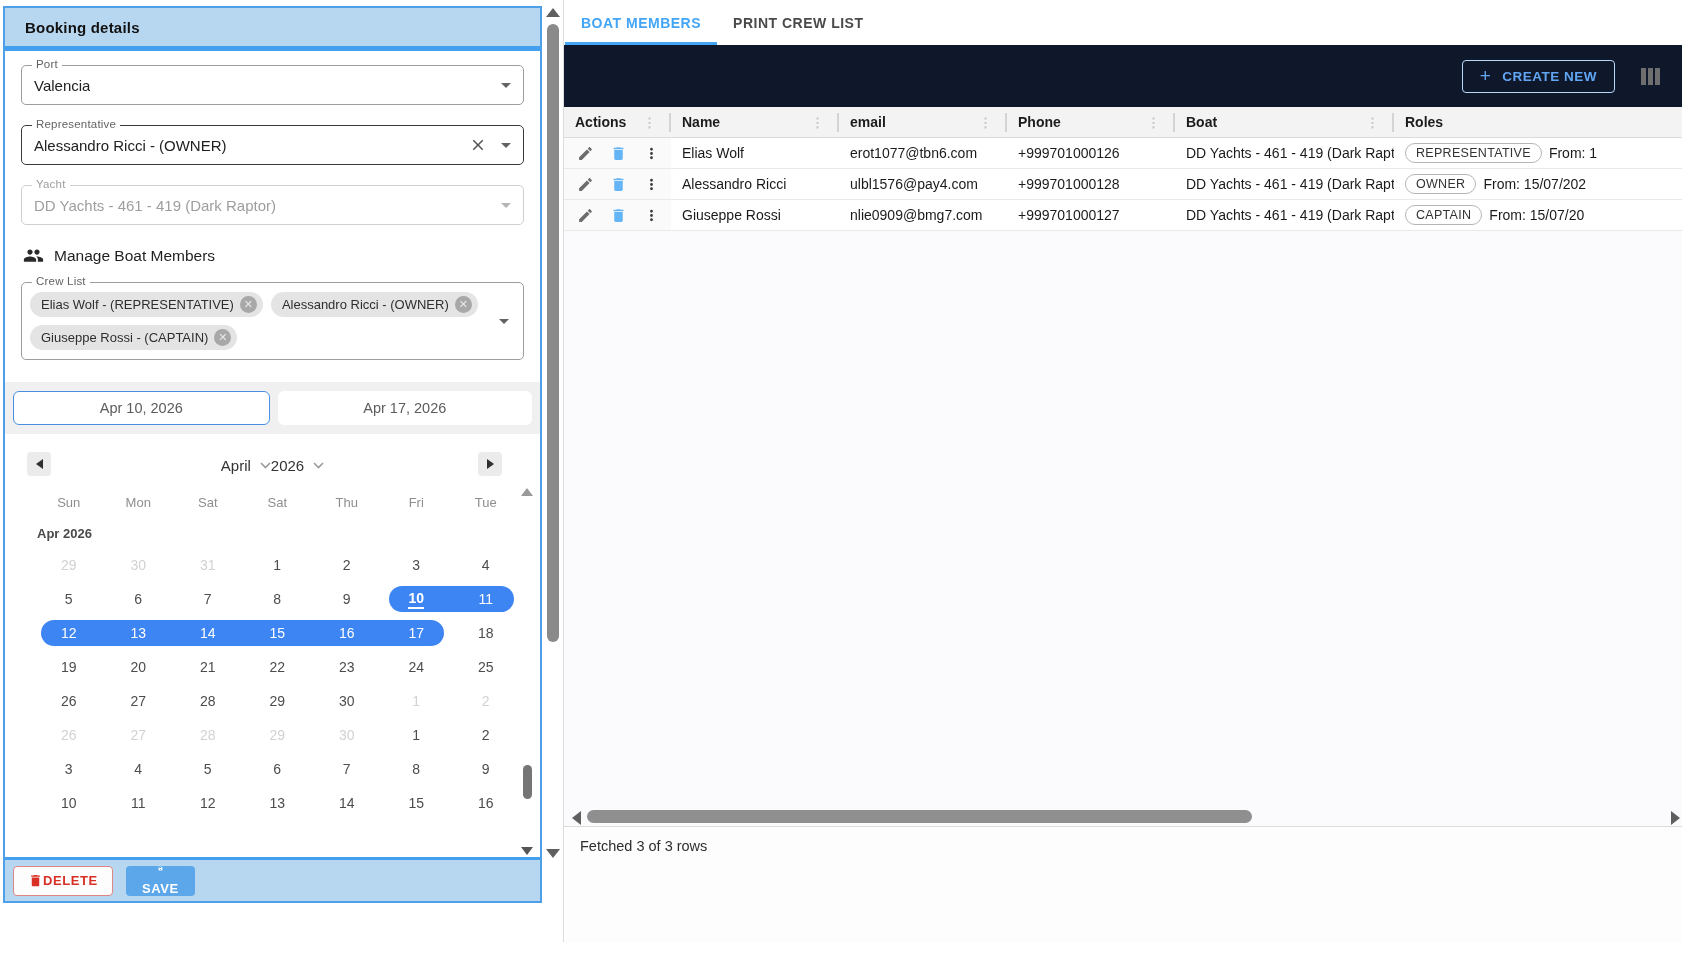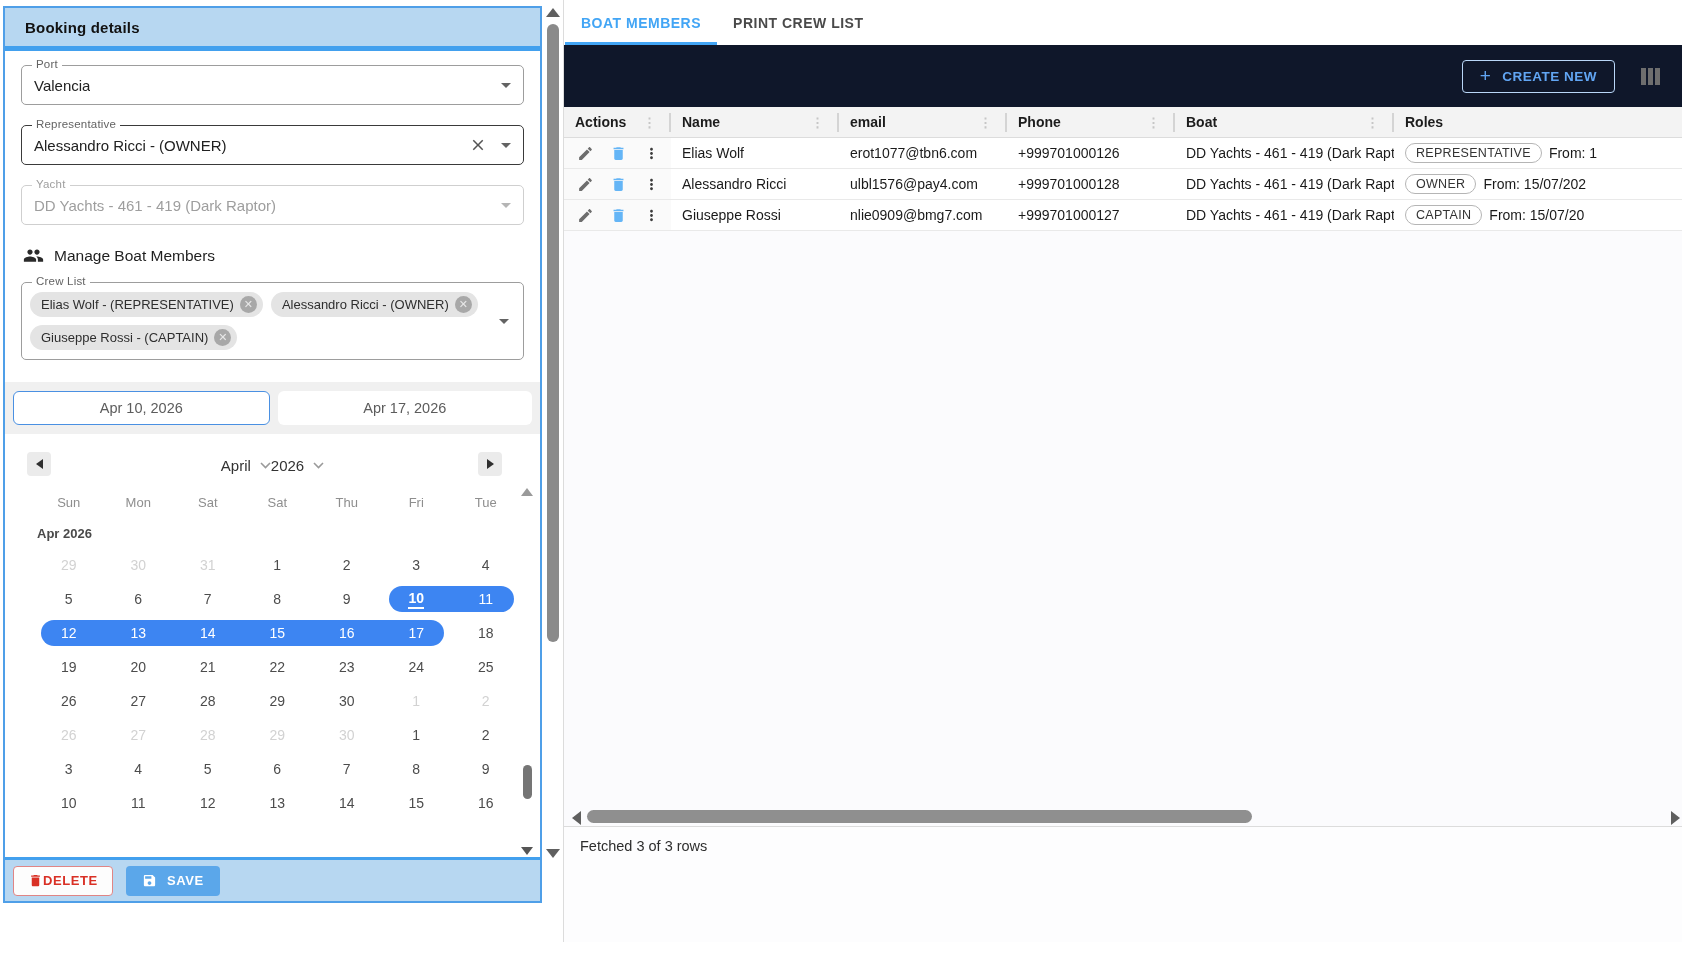--- a/index.html
+++ b/index.html
@@ -74,21 +74,21 @@
   .cal-scroll .thumb { position:absolute; bottom:56px; left:3px; width:9px; height:34px; background:#757575; border-radius:5px; }
   .cal-scroll .down { position:absolute; bottom:0; left:1px; width:0; height:0;
     border-left:6px solid transparent; border-right:6px solid transparent; border-top:8px solid #555; }
 
   .panel-footer { height:44px; background:#b7d7f1; border-top:3px solid #42a0ee; flex:none;
     display:flex; align-items:center; gap:13px; padding-left:8px; }
   .btn-delete { height:30px; display:flex; align-items:center; gap:0; padding:0 14px;
     border:1px solid #e08585; border-radius:4px; background:#fdfdfd; color:#d93025;
     font-size:13px; font-weight:700; letter-spacing:.6px; }
   .btn-save { height:30px; display:flex; align-items:center; gap:10px; padding:0 16px;
-    border:none; border-radius:4px; background:#5ba7ea; color:#fff; font-size:13px; font-weight:700; letter-spacing:.6px; }
+    border:none; border-radius:4px; background:#5ba7ea; color:#fff; font-size:13px; font-weight:700; letter-spacing:.6px;flex-direction:column; }
 
   
   .v-scroll { position:absolute; left:545px; top:6px; width:16px; height:854px; background:#fff; }
   .v-scroll .up { position:absolute; top:2px; left:1px; width:0; height:0;
     border-left:7px solid transparent; border-right:7px solid transparent; border-bottom:9px solid #5f5f5f; }
   .v-scroll .thumb { position:absolute; top:18px; left:2px; width:12px; height:618px; background:#8a8a8a; border-radius:6px; }
   .v-scroll .down { position:absolute; bottom:2px; left:1px; width:0; height:0;
     border-left:7px solid transparent; border-right:7px solid transparent; border-top:9px solid #5f5f5f; }
 
   

